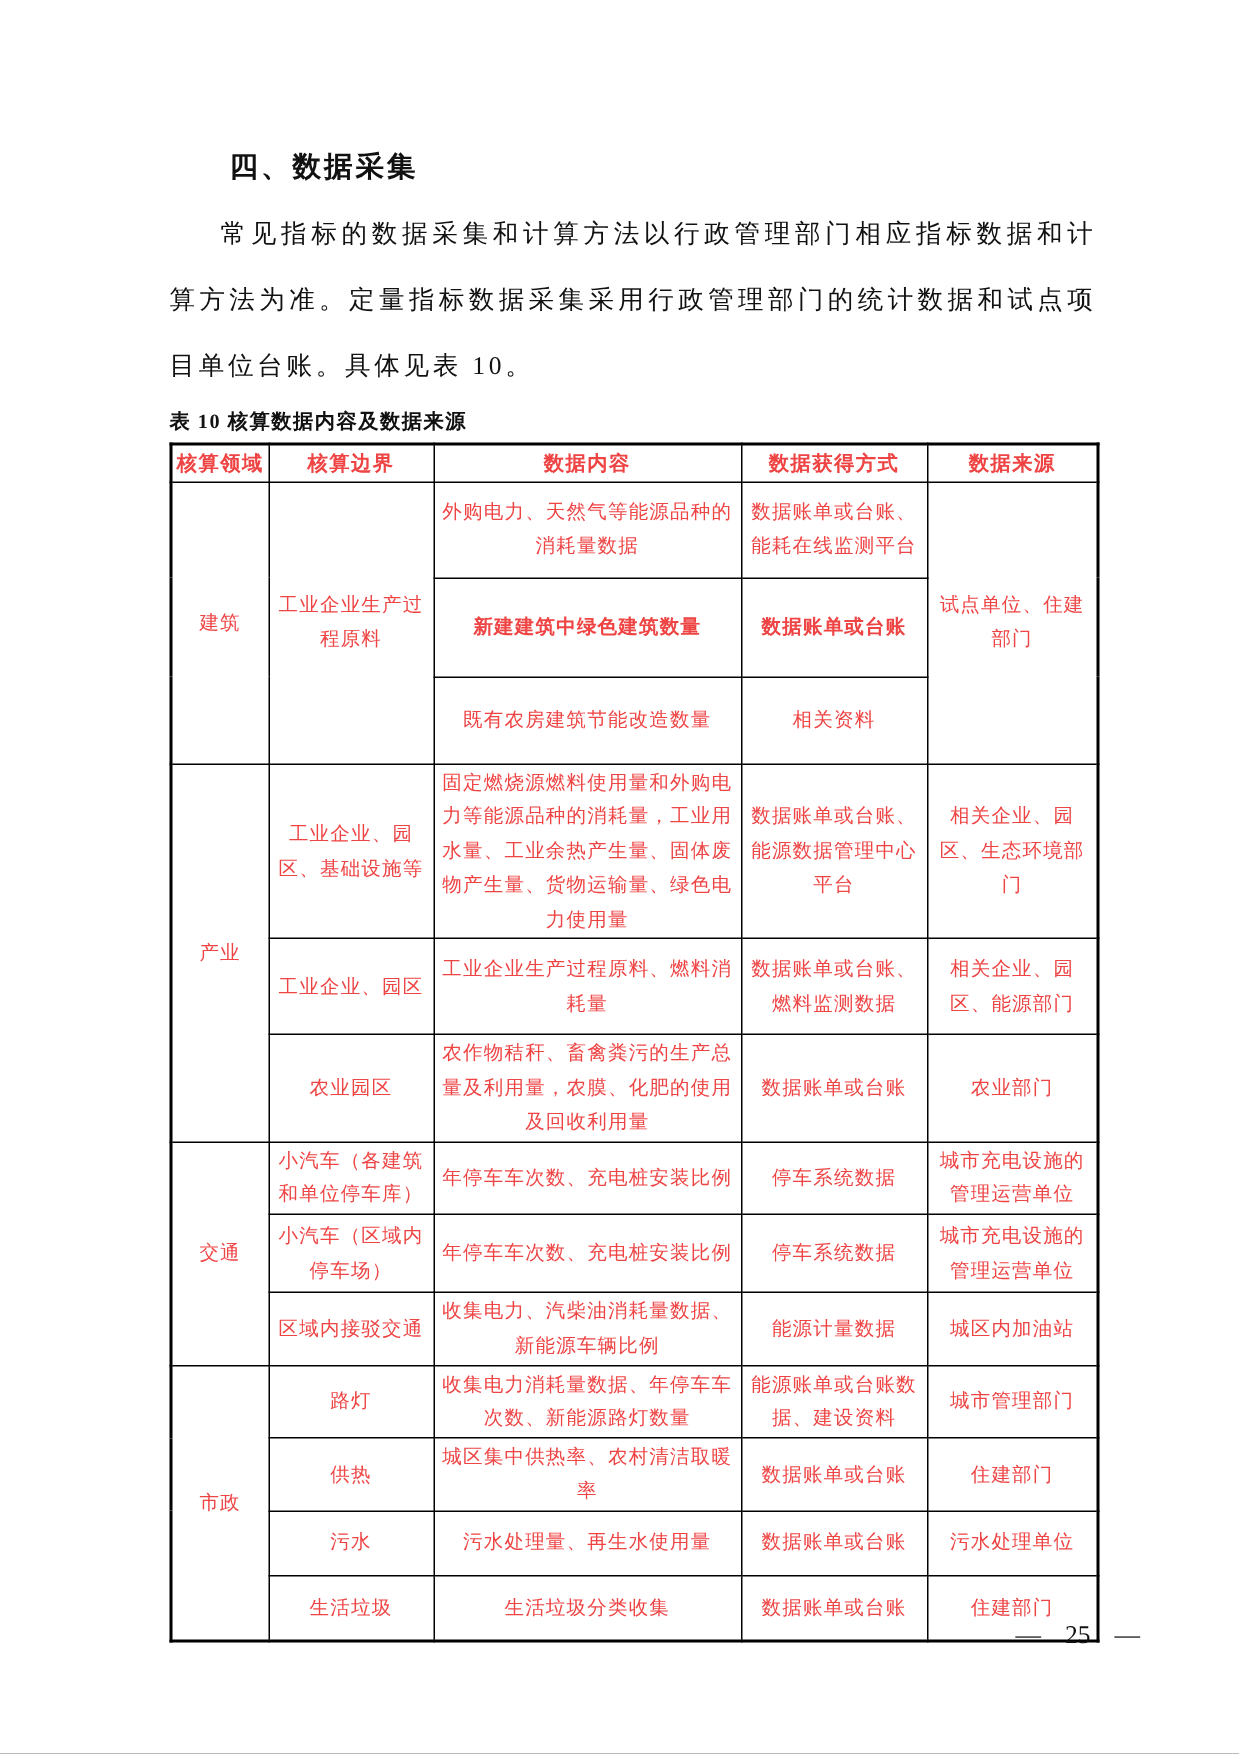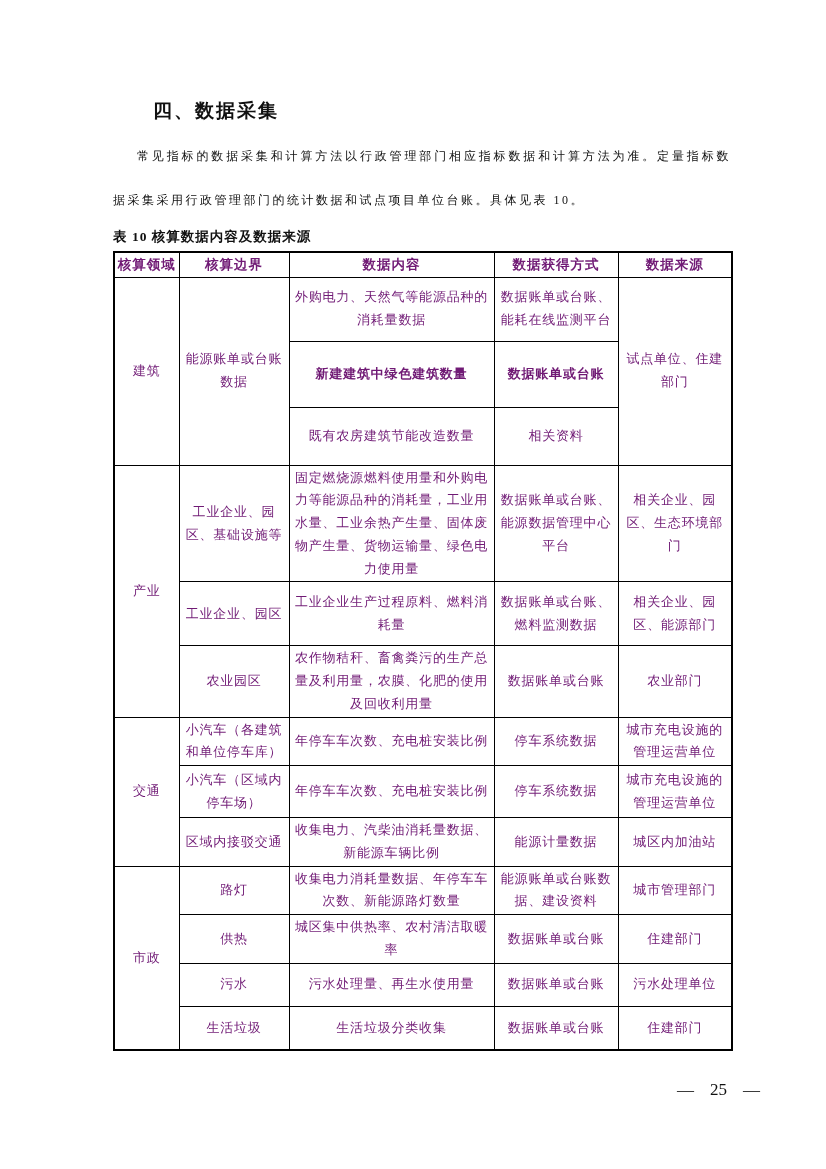--- a/index.html
+++ b/index.html
@@ -24,21 +24,21 @@
     padding-top: 98px;
     padding-left: 40px;
     font-family: "Liberation Sans", sans-serif;
     font-size: 19px;
     font-weight: bold;
     letter-spacing: 2px;
     color: #111;
   }
   .intro-paragraph {
     margin: 10px 0 0 0;
-    font-size: 12px;
+    font-size: 17px;
     line-height: 44px;
     letter-spacing: 2.5px;
     text-indent: 2em;
     text-align: justify;
     color: #111;
   }
   .table-caption {
     margin-top: 6px;
     font-weight: bold;
     font-size: 13.5px;
@@ -54,21 +54,21 @@
   }
   table.data-table th, table.data-table td {
     border: 1px solid #000;
     padding: 1px 3px;
     text-align: center;
     vertical-align: middle;
     font-size: 13px;
     line-height: 1.75;
     letter-spacing: 0.8px;
     overflow: hidden;
-    color: #701a75;
+    color: #ef4444;
   }
   table.data-table th {
     font-weight: bold;
     font-size: 13.5px;
     letter-spacing: 1px;
     padding: 0 2px;
   }
   tr.rhead { height: 24px; }
   tr.r0 { height: 64px; }
   tr.r1 { height: 66px; font-weight: bold; }
@@ -118,21 +118,21 @@
           <th>核算领域</th>
           <th>核算边界</th>
           <th>数据内容</th>
           <th>数据获得方式</th>
           <th>数据来源</th>
         </tr>
       </thead>
       <tbody>
         <tr class="r0">
           <td rowspan="3">建筑</td>
-          <td rowspan="3">能源账单或台账数据</td>
+          <td rowspan="3">工业企业生产过程原料</td>
           <td>外购电力、天然气等能源品种的消耗量数据</td>
           <td>数据账单或台账、能耗在线监测平台</td>
           <td rowspan="3">试点单位、住建部门</td>
         </tr>
         <tr class="r1">
           <td>新建建筑中绿色建筑数量</td>
           <td>数据账单或台账</td>
         </tr>
         <tr class="r2">
           <td>既有农房建筑节能改造数量</td>

